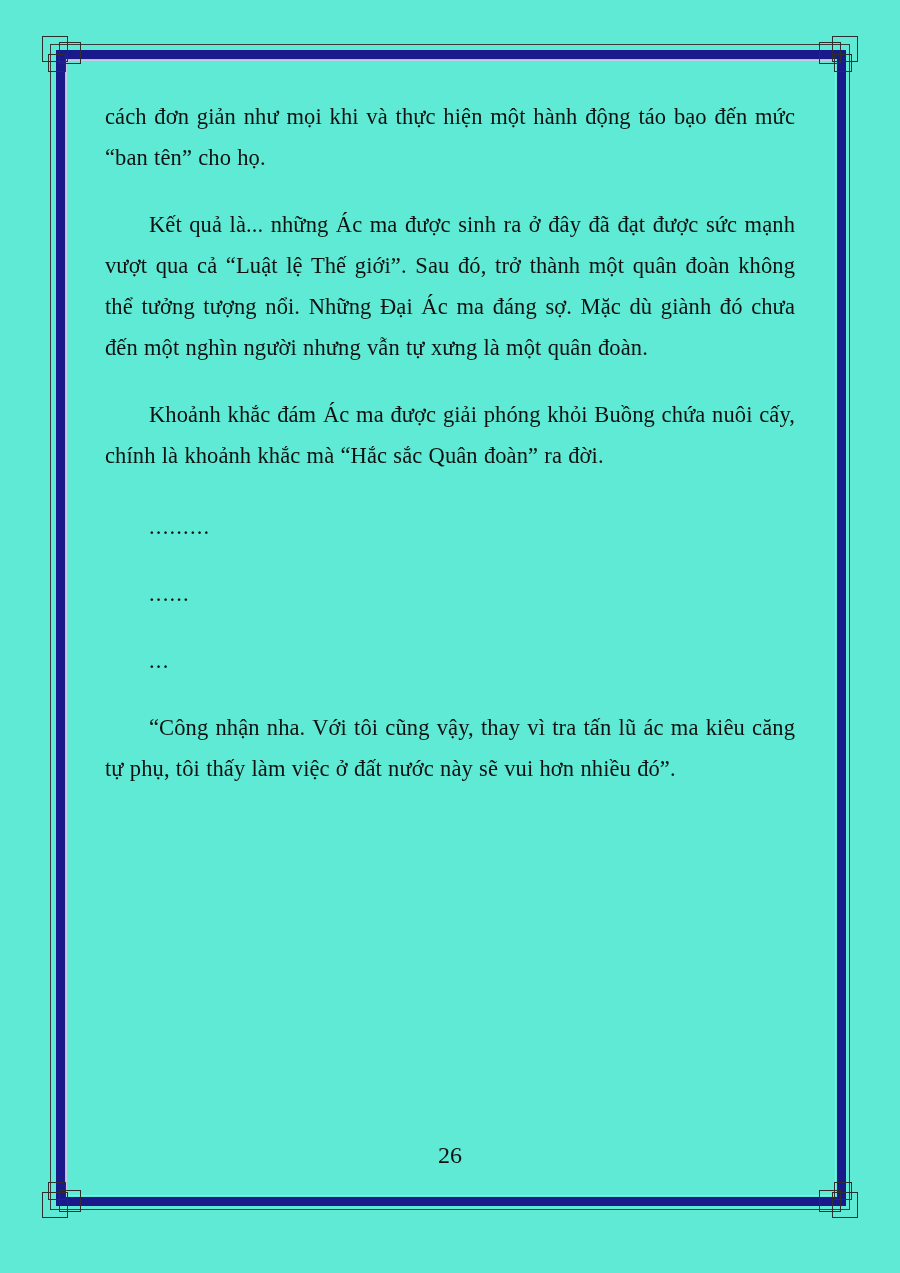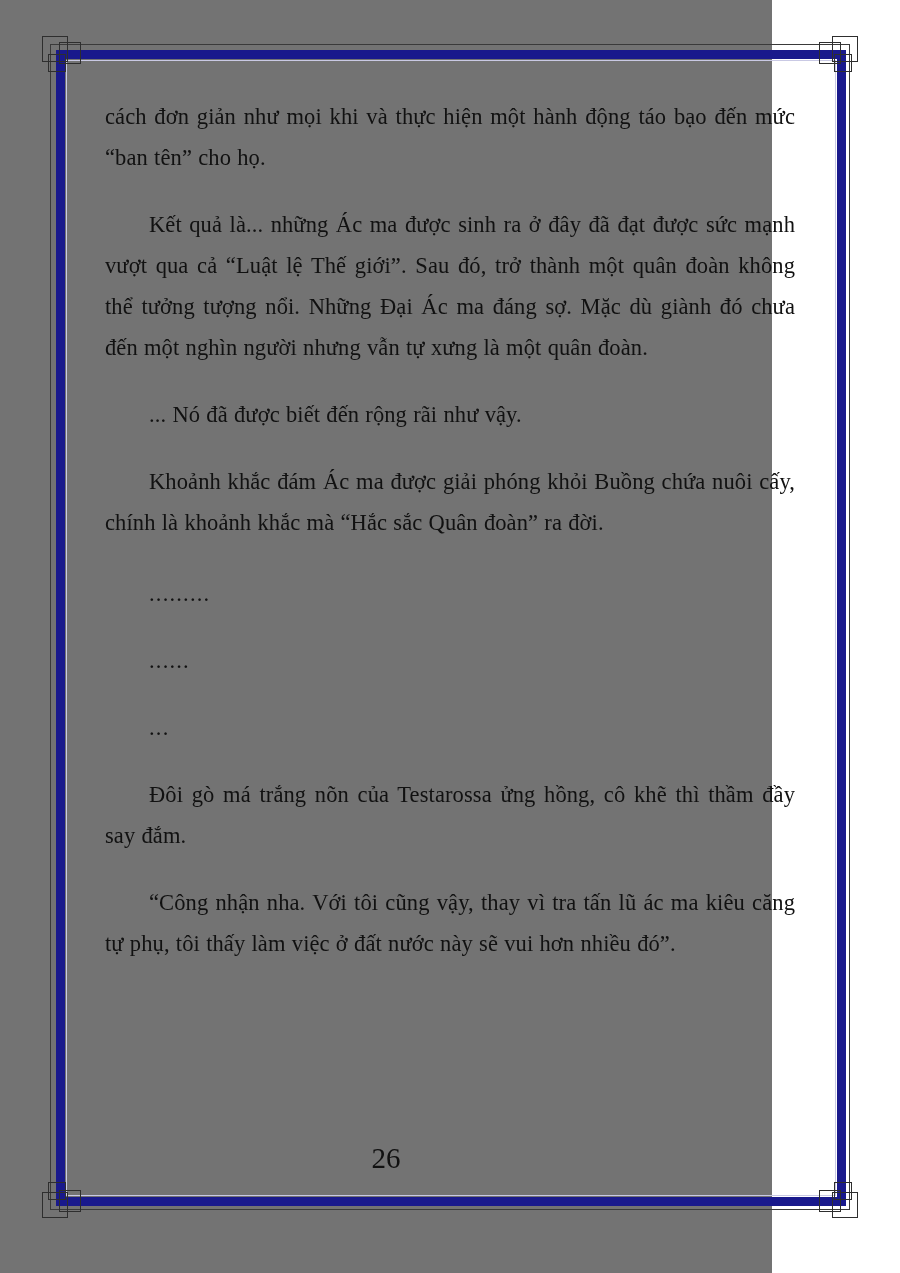--- a/index.html
+++ b/index.html
@@ -10,23 +10,23 @@
     width: 900px;
     height: 1273px;
     background: #ffffff;
     font-family: "Liberation Serif", "DejaVu Serif", serif;
     overflow: hidden;
   }
 
   
   .page {
     position: relative;
-    width: 772px;
+    width: 900px;
     height: 1273px;
-    background: #737373;
+    background: #5eead4;
     box-sizing: border-box;
   }
 
   
   .frame-outline {
     position: absolute;
     left: 50px;
     top: 44px;
     width: 800px;
     height: 1166px;
@@ -113,21 +113,21 @@
   }
   .dots.d1 { margin-top: 30px; }
 
   
   .page-number {
     position: absolute;
     left: 0;
     right: 0;
     top: 1142px;
     text-align: center;
-    font-size: 29px;
+    font-size: 24px;
     color: #111111;
     font-family: "Liberation Serif", "DejaVu Serif", serif;
   }
 </style>
 </head>
 <body>
 
 <div class="page">
 
   <div class="frame-outline"></div>
@@ -151,24 +151,22 @@
   </div>
   <div class="corner corner-br">
     <div class="sq a"></div>
     <div class="sq b"></div>
     <div class="sq c"></div>
   </div>
 
   <div class="content">
     <p class="para" style="text-indent:0;">cách đơn giản như mọi khi và thực hiện một hành động táo bạo đến mức “ban tên” cho họ.</p>
     <p class="para">Kết quả là... những Ác ma được sinh ra ở đây đã đạt được sức mạnh vượt qua cả “Luật lệ Thế giới”. Sau đó, trở thành một quân đoàn không thể tưởng tượng nổi. Những Đại Ác ma đáng sợ. Mặc dù giành đó chưa đến một nghìn người nhưng vẫn tự xưng là một quân đoàn.</p>
-    <p class="para">... Nó đã được biết đến rộng rãi như vậy.</p>
     <p class="para">Khoảnh khắc đám Ác ma được giải phóng khỏi Buồng chứa nuôi cấy, chính là khoảnh khắc mà “Hắc sắc Quân đoàn” ra đời.</p>
     <p class="dots d1">.........</p>
     <p class="dots">......</p>
     <p class="dots">...</p>
-    <p class="para">Đôi gò má trắng nõn của Testarossa ửng hồng, cô khẽ thì thầm đầy say đắm.</p>
     <p class="para last">“Công nhận nha. Với tôi cũng vậy, thay vì tra tấn lũ ác ma kiêu căng tự phụ, tôi thấy làm việc ở đất nước này sẽ vui hơn nhiều đó”.</p>
   </div>
 
   <div class="page-number">26</div>
 
 </div>
 
 </body></html>

